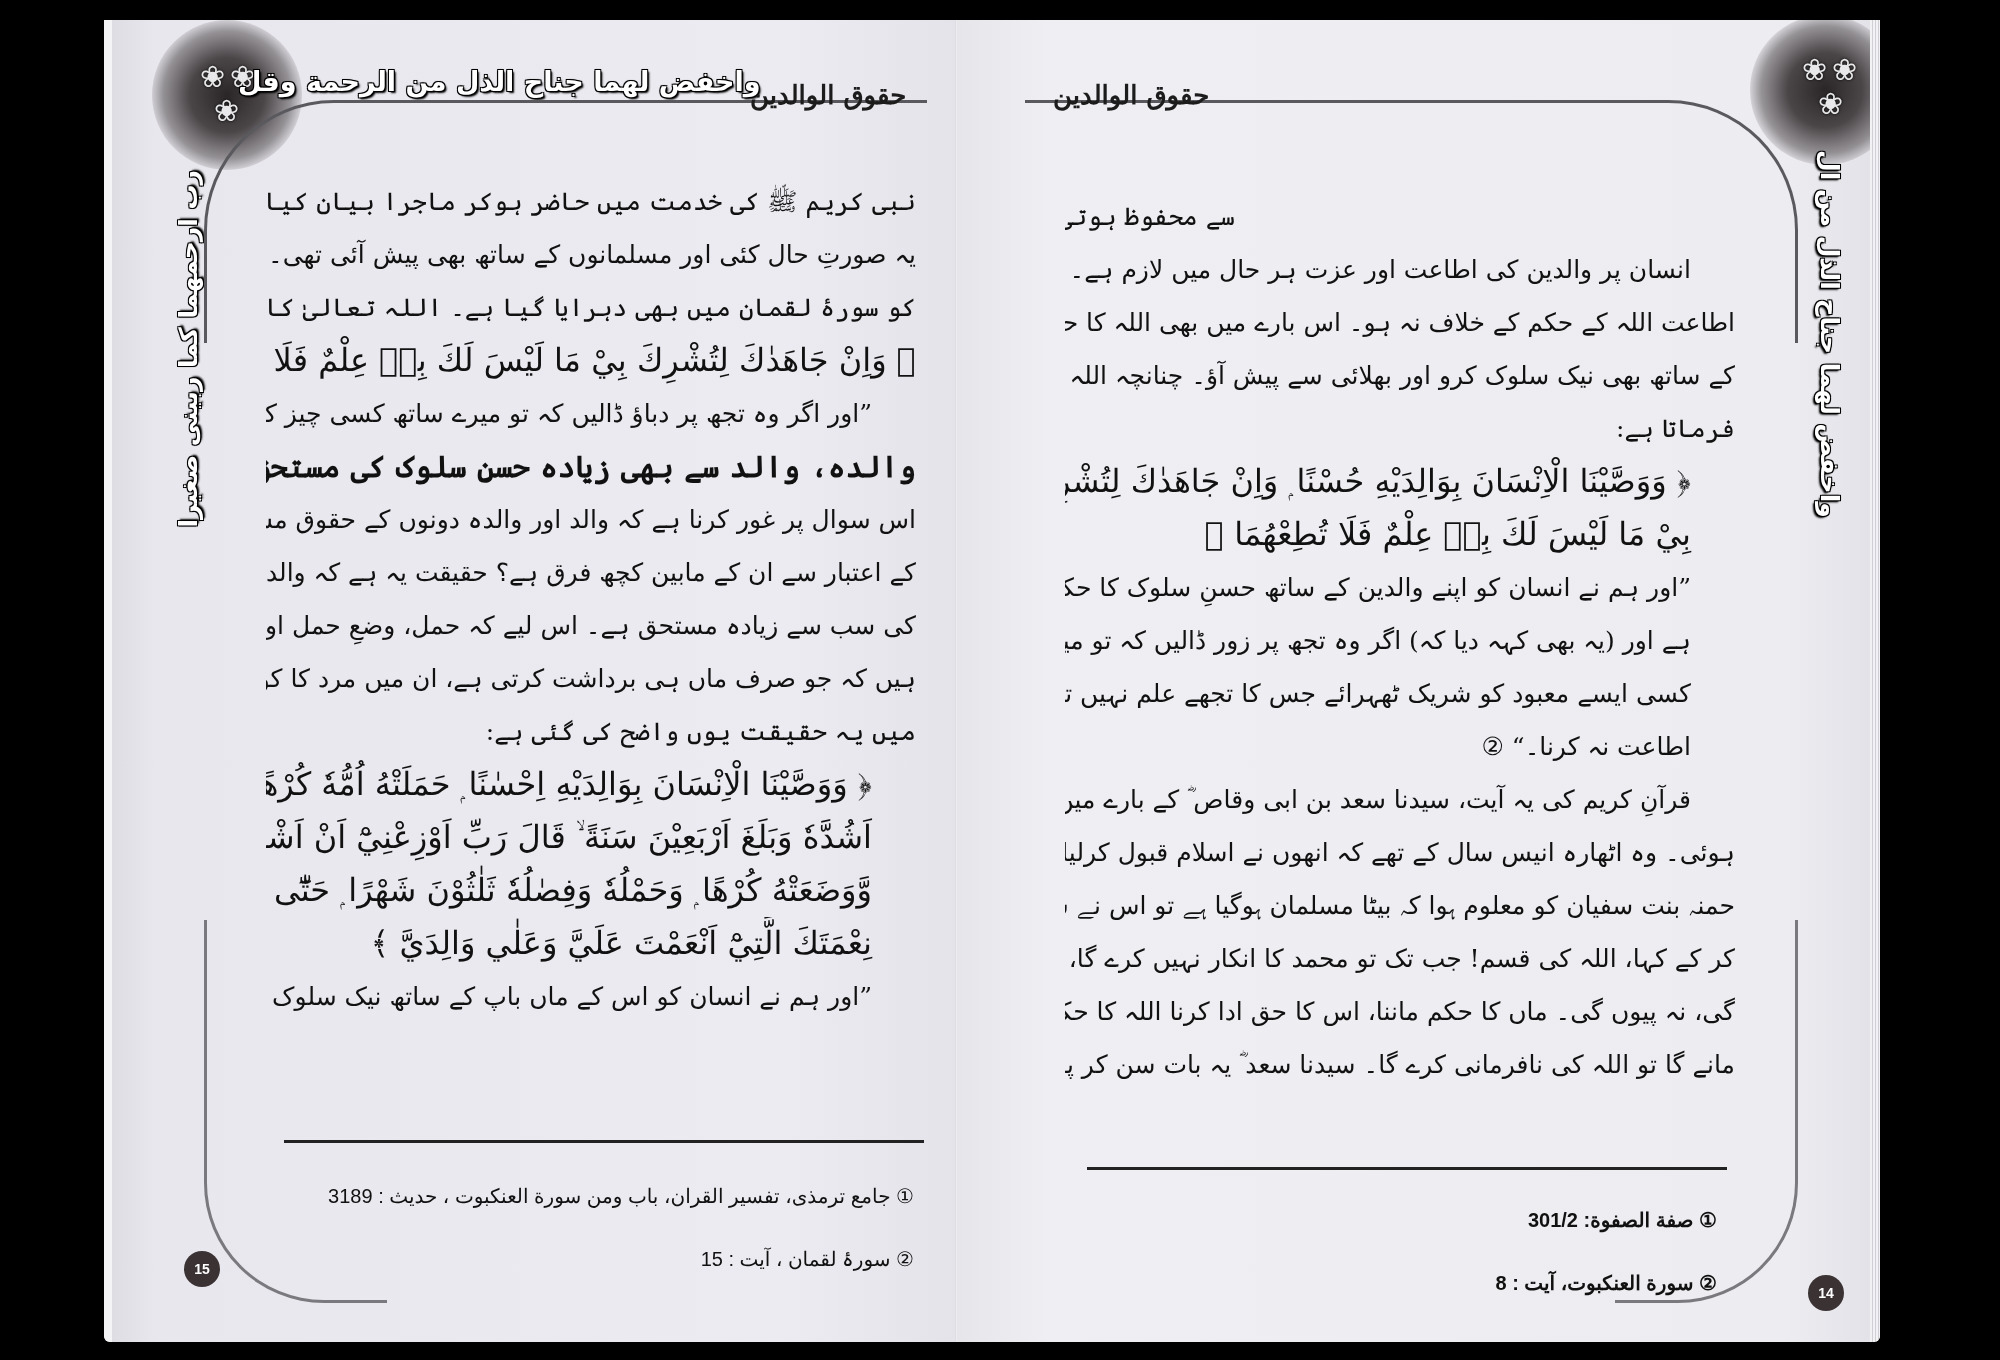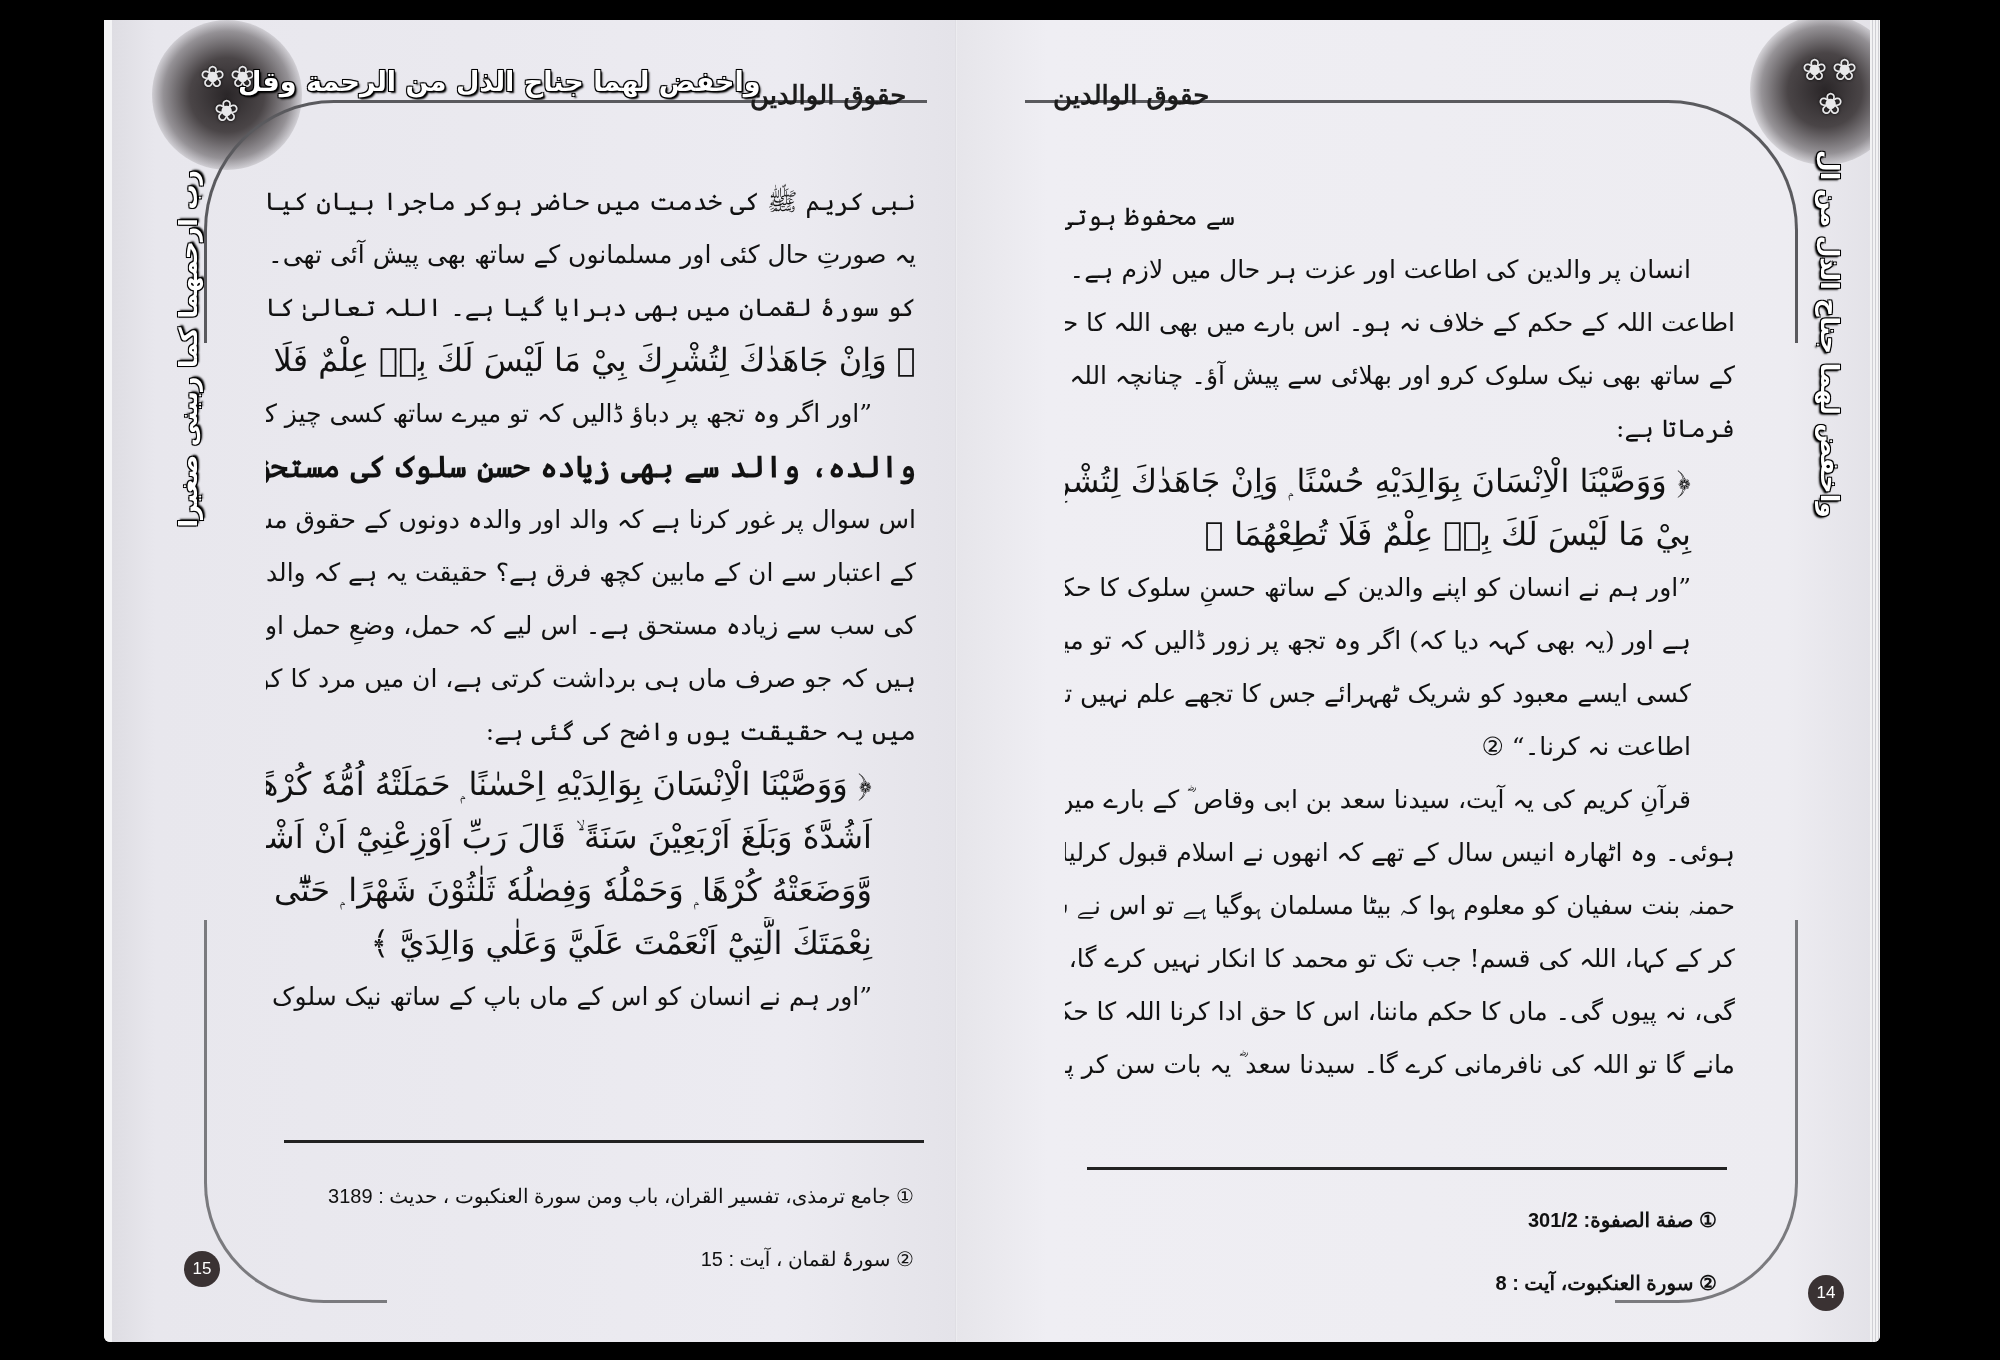--- a/index.html
+++ b/index.html
@@ -52,21 +52,21 @@
   .line.heading { font-size:30px; font-weight:bold; }
   .line.ayah { font-size:32px; font-weight:normal; }
   .line.indent { padding-right:44px; }
 
   .foot-rule { position:absolute; height:3px; background:#222; }
   .footnotes { position:absolute; direction:rtl; color:#111; font-family:"Liberation Sans", sans-serif; font-size:20px; }
   .footnotes .fn { height:38px; line-height:38px; white-space:nowrap;margin-top:25px; }
 
   .page-number {
     position:absolute; width:36px; height:36px; border-radius:50%; background:#3a3233;
-    color:#fff; font-family:"Liberation Sans", sans-serif; font-weight:normal; font-size:17px;
+    color:#fff; font-family:"Liberation Sans", sans-serif; font-weight:bold; font-size:14px;
     text-align:center; line-height:36px;
   }
   .gutter { position:absolute; left:955px; top:20px; width:2px; height:1322px;
     background:linear-gradient(90deg,#d8d7dd,#f3f3f6); }
 </style>
 </head>
 <body>
 
 <div class="page left">
   <div class="ornament" style="left:48px; top:0px;">

